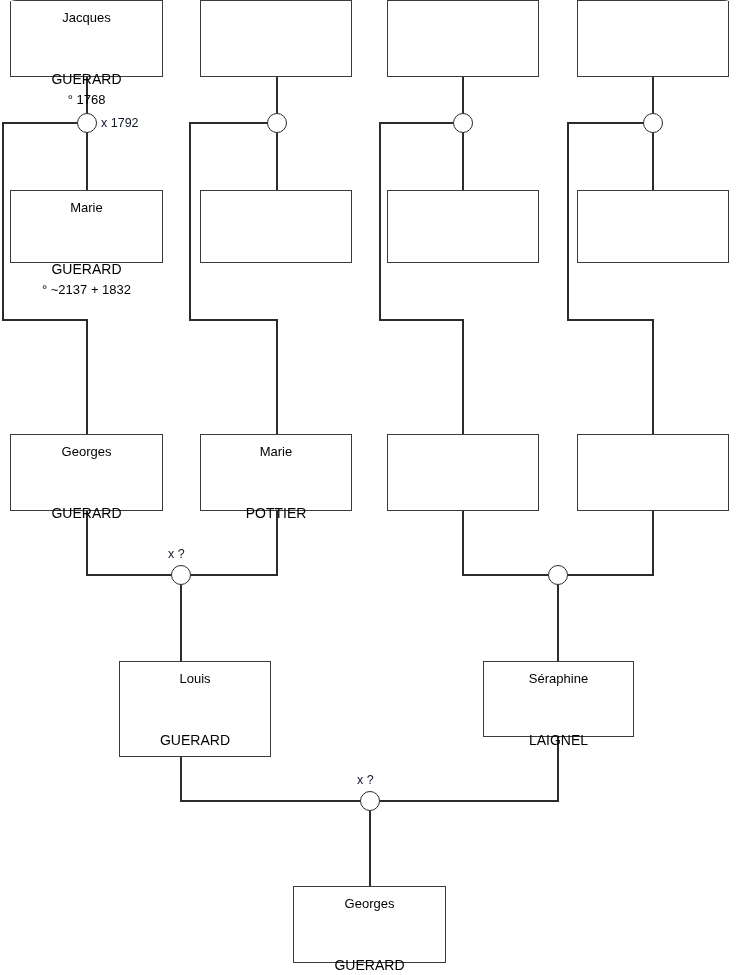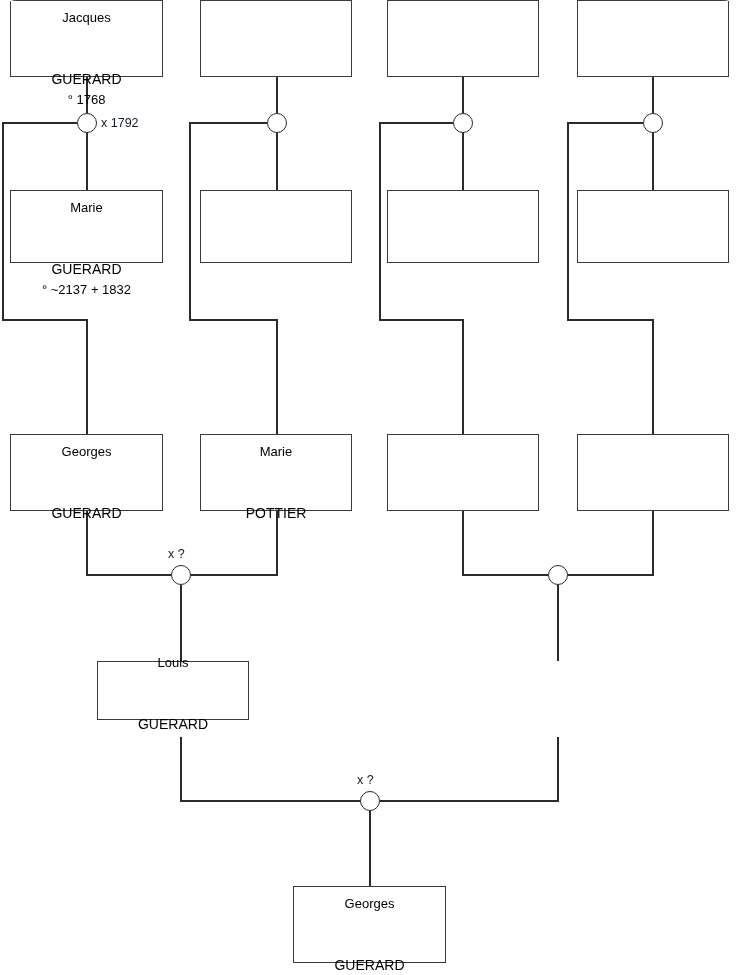--- a/index.html
+++ b/index.html
@@ -175,26 +175,31 @@
     
     
   </div>
 
   <div class="person-box empty-box" style="left:577px; top:434px; width:152px; height:77px;">
     
     
     
   </div>
 
-  <div class="person-box" style="left:97px; top:661px; width:152px; height:59px;justify-content:center;">
+  <div class="person-box" style="left:119px; top:661px; width:152px; height:96px;">
     <span class="given">Louis</span>
     <span class="surname">GUERARD</span>
     <span class="dates"></span>
   </div>
 
+  <div class="person-box" style="left:483px; top:661px; width:151px; height:76px;">
+    <span class="given">Séraphine</span>
+    <span class="surname">LAIGNEL</span>
+    <span class="dates"></span>
+  </div>
 
   <div class="person-box" style="left:293px; top:886px; width:153px; height:77px;">
     <span class="given">Georges</span>
     <span class="surname">GUERARD</span>
     <span class="dates">° 2696</span>
   </div>
 
   <div class="union-node" style="left:77px; top:113px;"></div>
   <div class="union-label" style="left:101px; top:116px;">x 1792</div>
 

